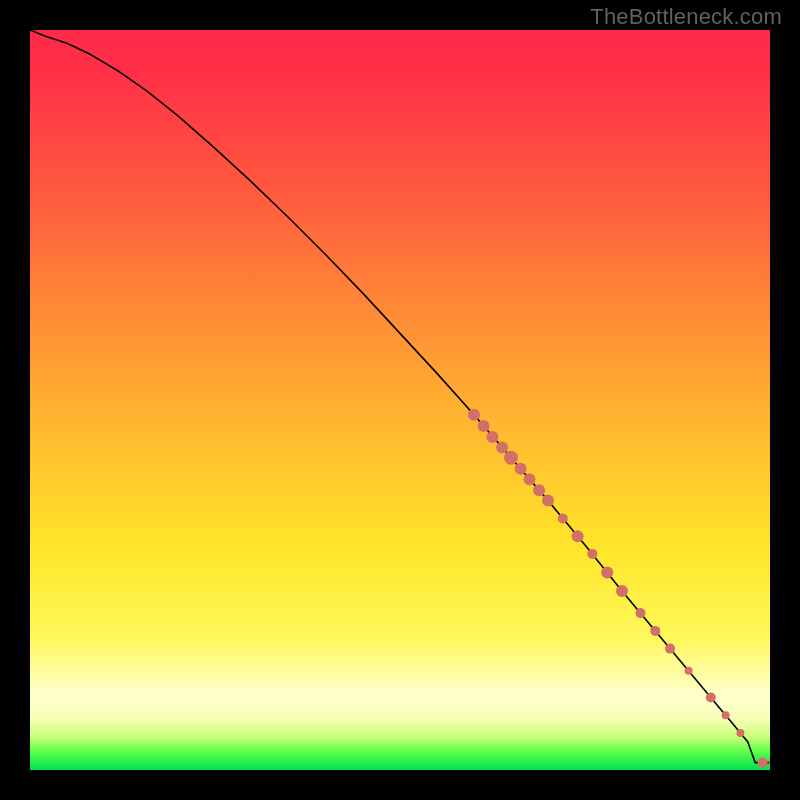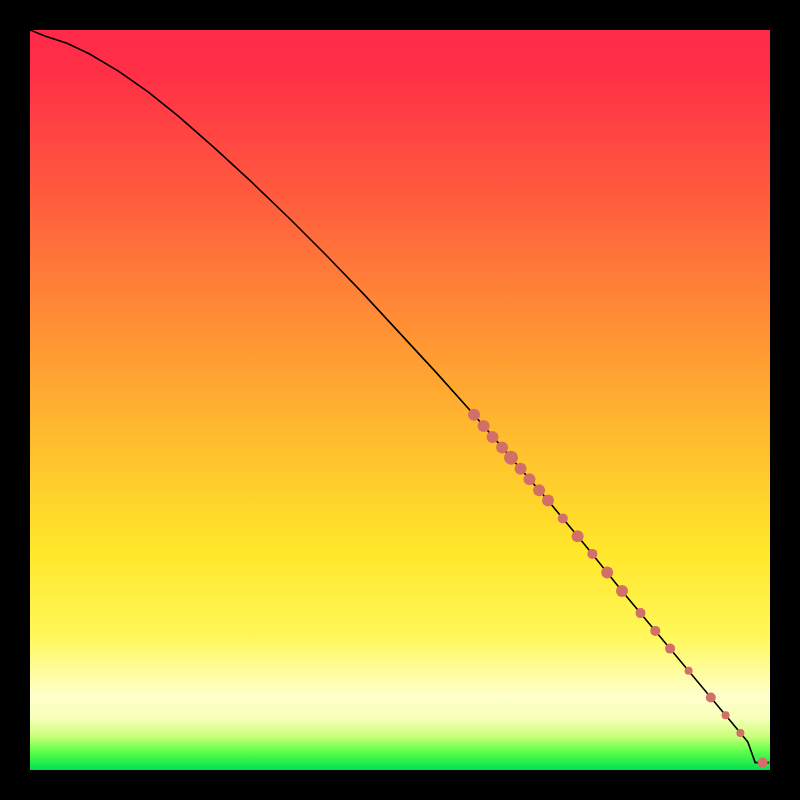--- a/index.html
+++ b/index.html
@@ -67,20 +67,21 @@
   }
   .point {
     fill: #d27067; 
     stroke: none;
   }
 </style>
 </head>
 <body>
 
 <div class="stage">
+  <div class="watermark">TheBottleneck.com</div>
 
   <div class="plot-frame">
     <div class="gradient"></div>
     <svg class="curve" viewBox="0 0 740 740">
       <path id="curve-path" class="curve-line" d="M0.0,0.0 L14.8,5.9 L37.0,13.3 L59.2,23.7 L88.8,41.4 L118.4,62.2 L148.0,85.8 L185.0,118.4 L222.0,152.4 L259.0,188.0 L296.0,225.0 L333.0,263.4 L370.0,303.4 L407.0,343.4 L444.0,384.8 L481.0,427.7 L518.0,470.6 L555.0,515.0 L592.0,560.9 L606.8,578.7 L621.6,596.4 L636.4,614.2 L651.2,632.0 L666.0,649.7 L680.8,667.5 L695.6,685.2 L703.0,694.1 L710.4,703.0 L717.8,711.9 L721.5,722.2 L725.2,732.6 L740.0,732.6 "></path>
       <g id="points-group">
           <circle cx="444.0" cy="384.8" r="6" class="point"></circle>
           <circle cx="453.6" cy="395.9" r="6" class="point"></circle>
           <circle cx="462.5" cy="407.0" r="6" class="point"></circle>
           <circle cx="472.1" cy="417.4" r="6" class="point"></circle>

